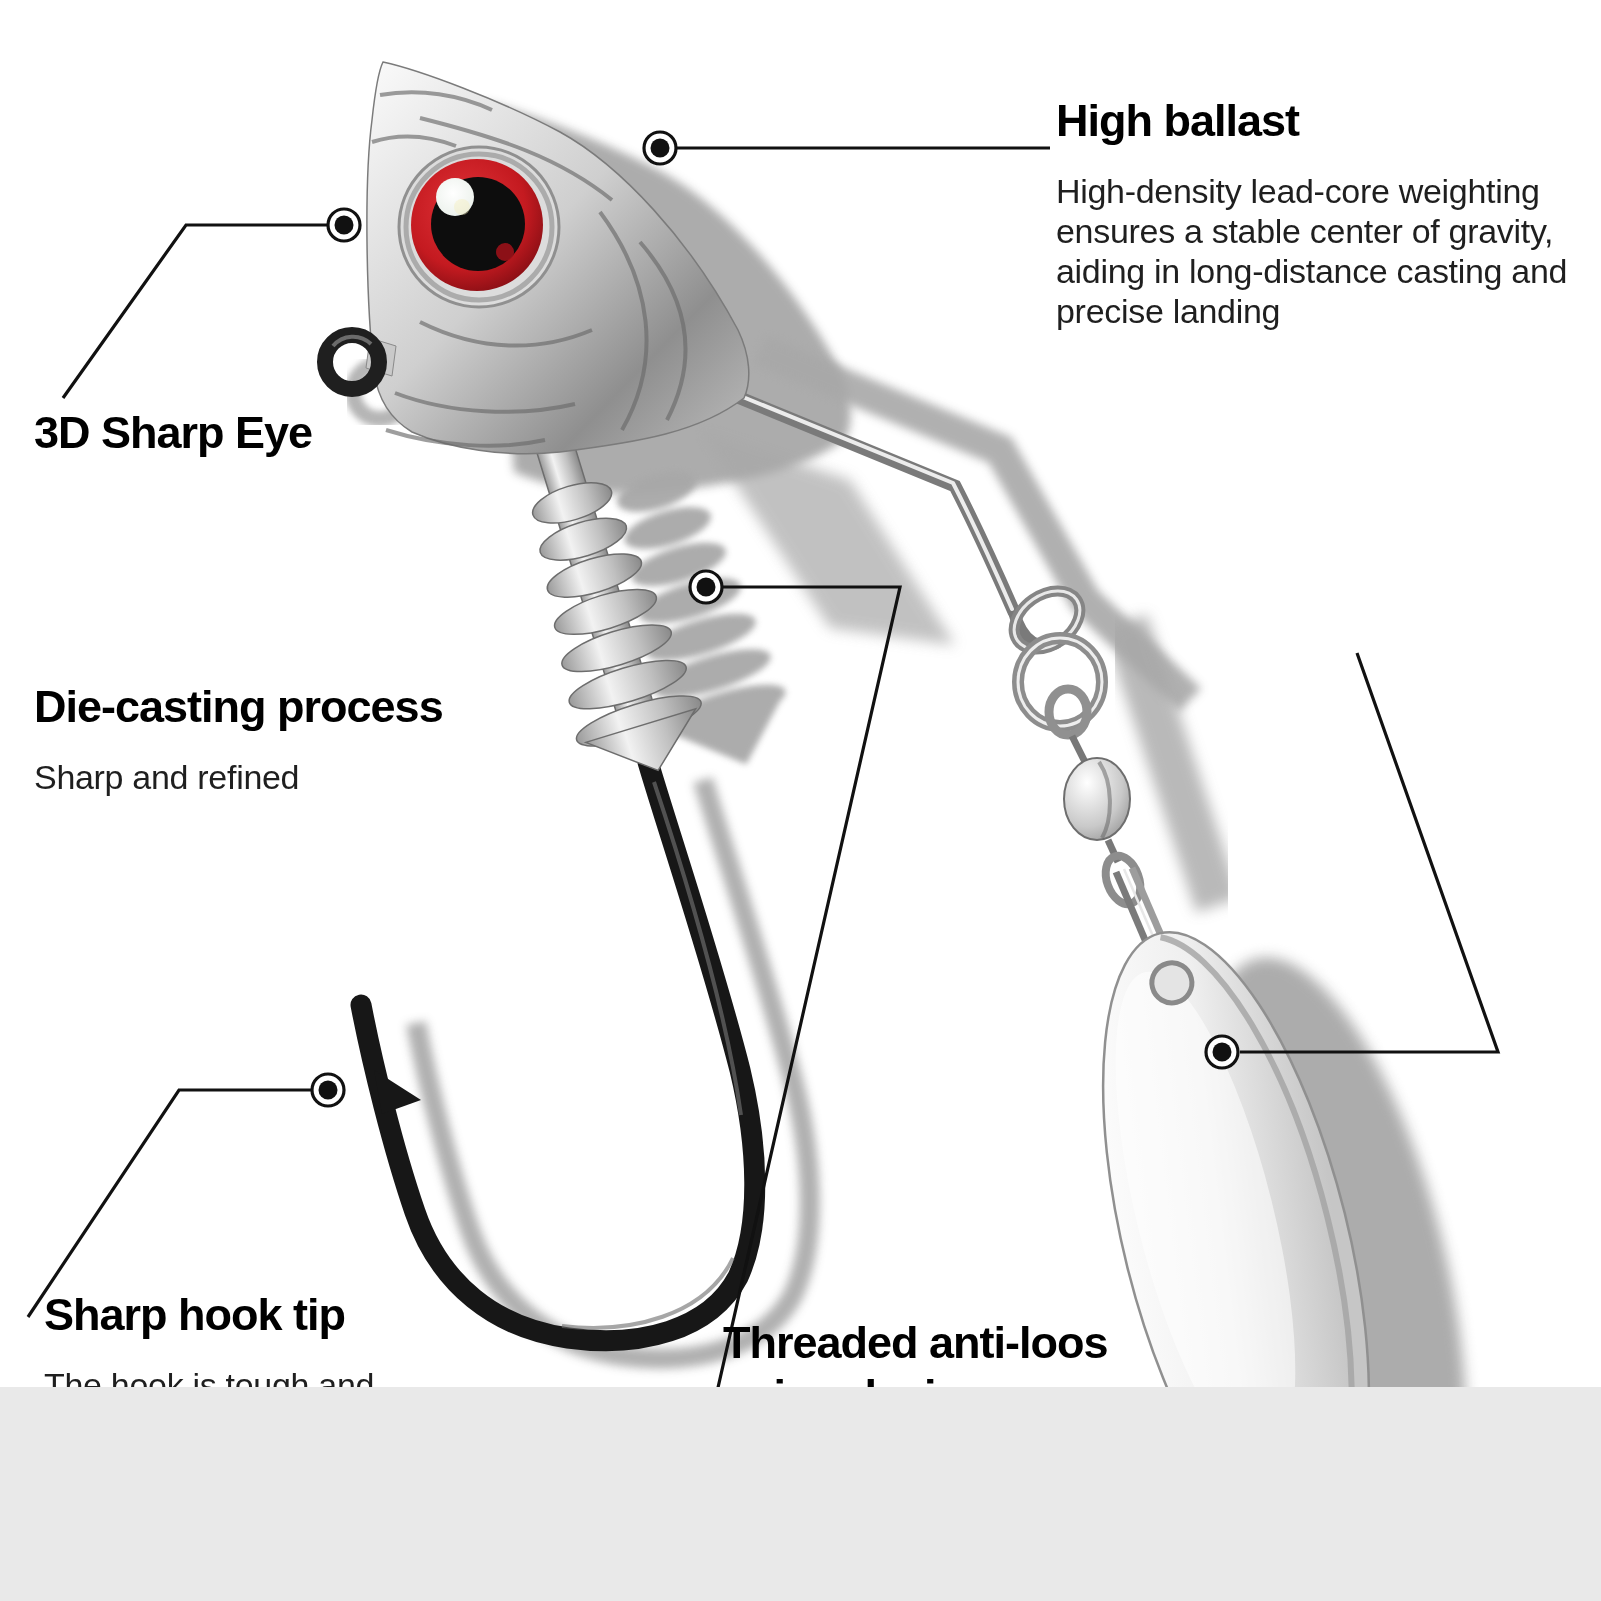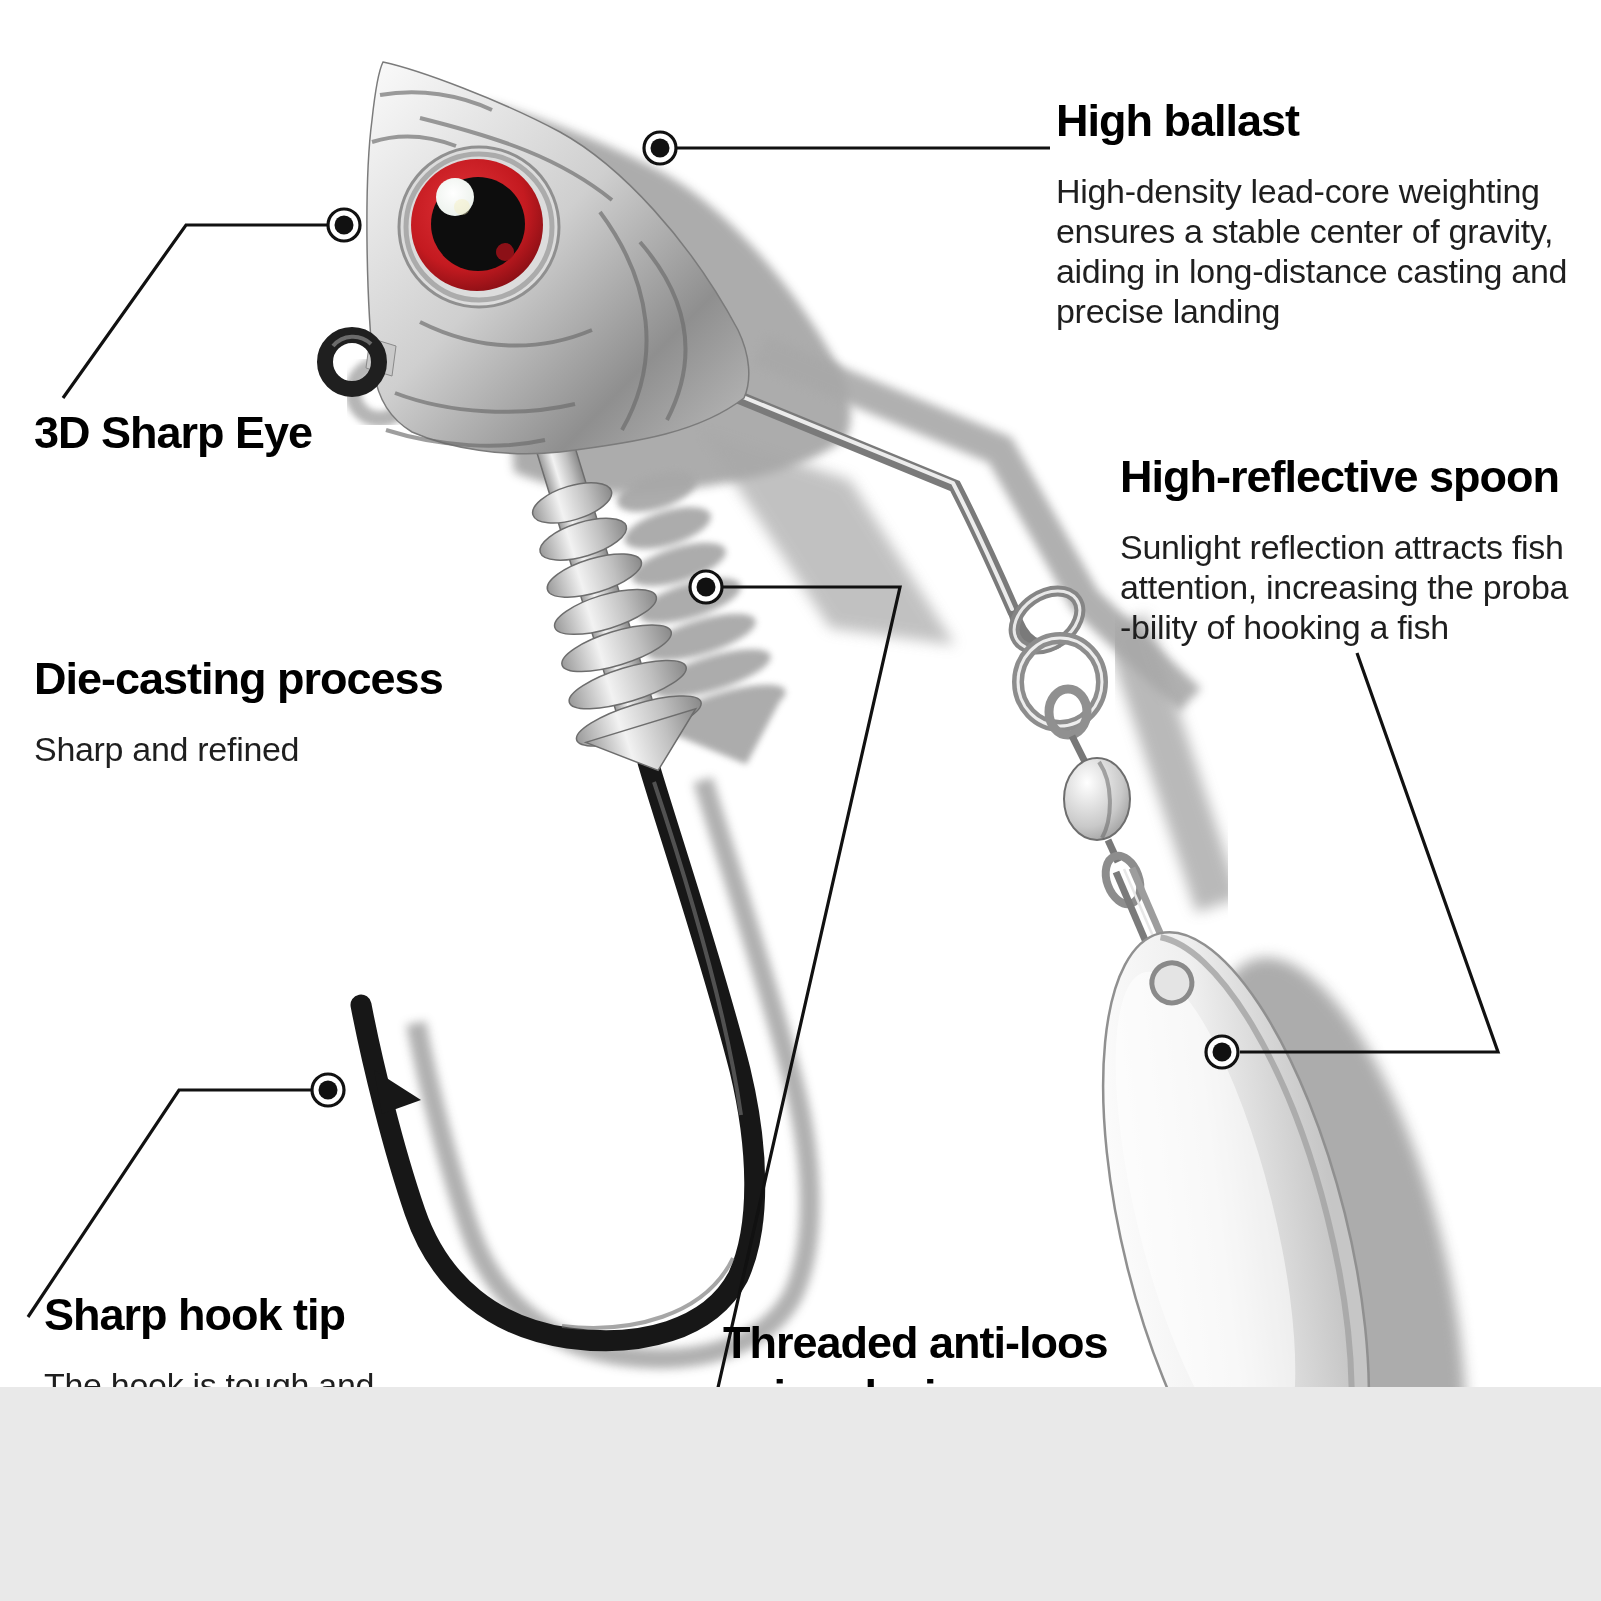--- a/index.html
+++ b/index.html
@@ -18,21 +18,21 @@
   .callout h2{
     margin:0;font-size:45px;font-weight:700;line-height:53px;
     letter-spacing:-1px;color:var(--text);white-space:pre;
   }
   .callout p{
     margin:24px 0 0 0;font-size:34px;font-weight:400;line-height:40px;
     letter-spacing:-0.3px;color:var(--body_text);white-space:pre;
   }
   #cb-ballast {left:1056px;top:94px;}
   #cb-eye     {left:34px;  top:406px;}
-  #cb-die     {left:34px;  top:652px;}
+  #cb-die     {left:34px;  top:680px;}
   #cb-spoon   {left:1120px;top:450px;}
   #cb-hook    {left:44px;  top:1288px;}
   #cb-threaded{left:723px; top:1316px;}
 </style>
 </head>
 <body>
 
 <div id="stage">
 
   <svg id="art" width="1601" height="1601" viewBox="0 0 1601 1601" xmlns="http://www.w3.org/2000/svg">
@@ -235,26 +235,20 @@
 
   <div class="callout" id="cb-eye">
     <h2>3D Sharp Eye</h2>
   </div>
 
   <div class="callout" id="cb-die">
     <h2>Die-casting process</h2>
     <p>Sharp and refined</p>
   </div>
 
-  <div class="callout" id="cb-spoon">
-    <h2>High-reflective spoon</h2>
-    <p>Sunlight reflection attracts fish
-attention, increasing the proba
--bility of hooking a fish</p>
-  </div>
 
   <div class="callout" id="cb-hook">
     <h2>Sharp hook tip</h2>
     <p>The hook is tough and
 corrosion-resistant, striking
 fish with swift bait</p>
   </div>
 
   <div class="callout" id="cb-threaded">
     <h2>Threaded anti-loos

